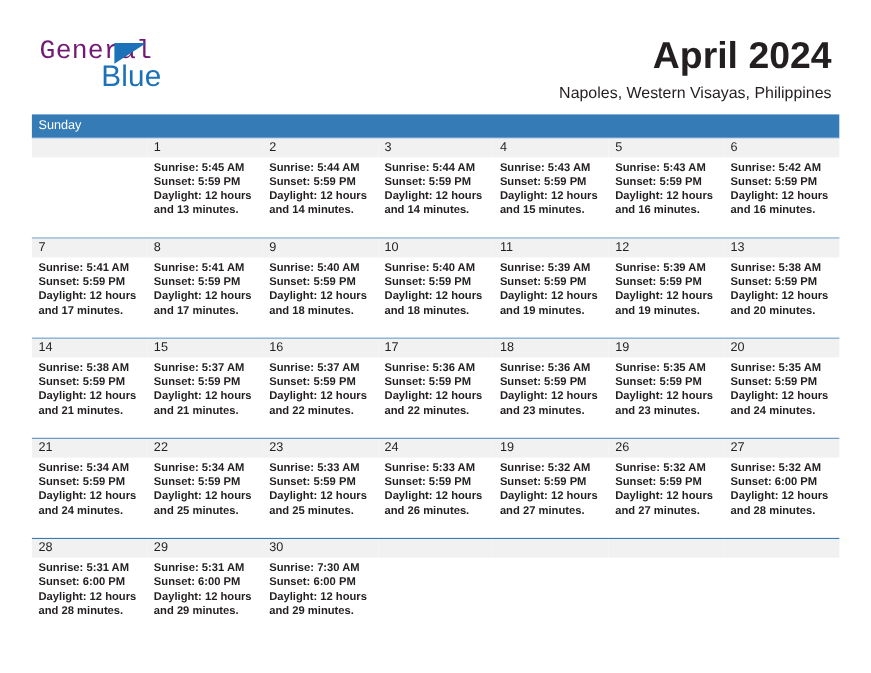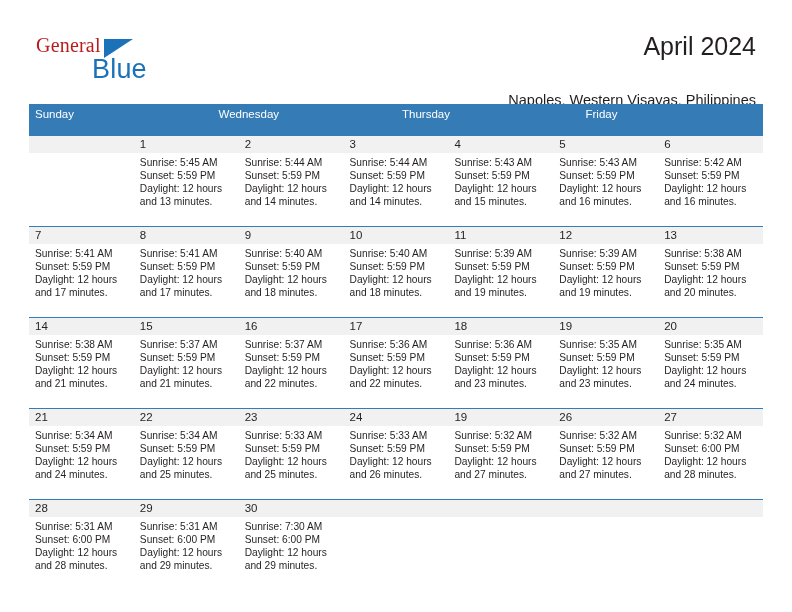--- a/index.html
+++ b/index.html
@@ -33,24 +33,24 @@
     position: absolute;
     left: 36px;
     top: 34px;
     width: 180px;
     height: 52px;
   }
   .logo-general {
     position: absolute;
     left: 0;
     top: 0;
-    font-size: 20px;
+    font-size: 24px;
     letter-spacing: 0.2px;
-    color: #b91c1c;
-    font-family: Liberation Serif, serif;
+    color: #701a75;
+    font-family: Liberation Mono, monospace;
   }
   .logo-tri {
     position: absolute;
     left: 68px;
     top: 5px;
     width: 0;
     height: 0;
     border-left: 29px solid #1b72b8;
     border-bottom: 19px solid transparent;
   }
@@ -61,47 +61,48 @@
     font-size: 27px;
     color: #1b72b8;
     letter-spacing: 0.2px;
     font-family: "Liberation Sans", sans-serif;
   }
 
   .title {
     position: absolute;
     right: 36px;
     top: 32px;
-    font-size: 25px;
+    font-size: 34px;
     color: #231f20;
     text-align: left;
     white-space: nowrap;
-    font-weight: normal;
+    font-weight: bold;
   }
   .subtitle {
     position: absolute;
     right: 36px;
-    top: 92px;
+    top: 77px;
     font-size: 14.5px;
     color: #231f20;
     text-align: left;
     white-space: nowrap;
   }
 
   
   .calendar {
     position: absolute;
     left: 29px;
     top: 104px;
     width: 734px;
   }
   .weekdays {
     display: flex;
     background: #357cb7;
-    height: 31px;
+    height: 21px;
+    flex-direction: column;
   }
   .weekday {
     flex: 1 1 0;
     color: #ffffff;
     font-size: 11.5px;
     line-height: 21px;
     padding-left: 6px;
     box-sizing: border-box;
     white-space: nowrap;
   }
@@ -130,20 +131,21 @@
     line-height: 17px;
     padding-left: 6px;
     color: #231f20;
     box-sizing: border-box;
   }
   .dayinfo {
     padding: 3px 6px 0 6px;
     font-size: 10.2px;
     line-height: 13.1px;
     color: #231f20;
+    font-weight: bold;
   }
   .dayinfo div {
     white-space: nowrap;
   }
   .daycell.empty .daynum {
     background: #f1f1f1;
   }
 </style>
 </head>
 <body>

